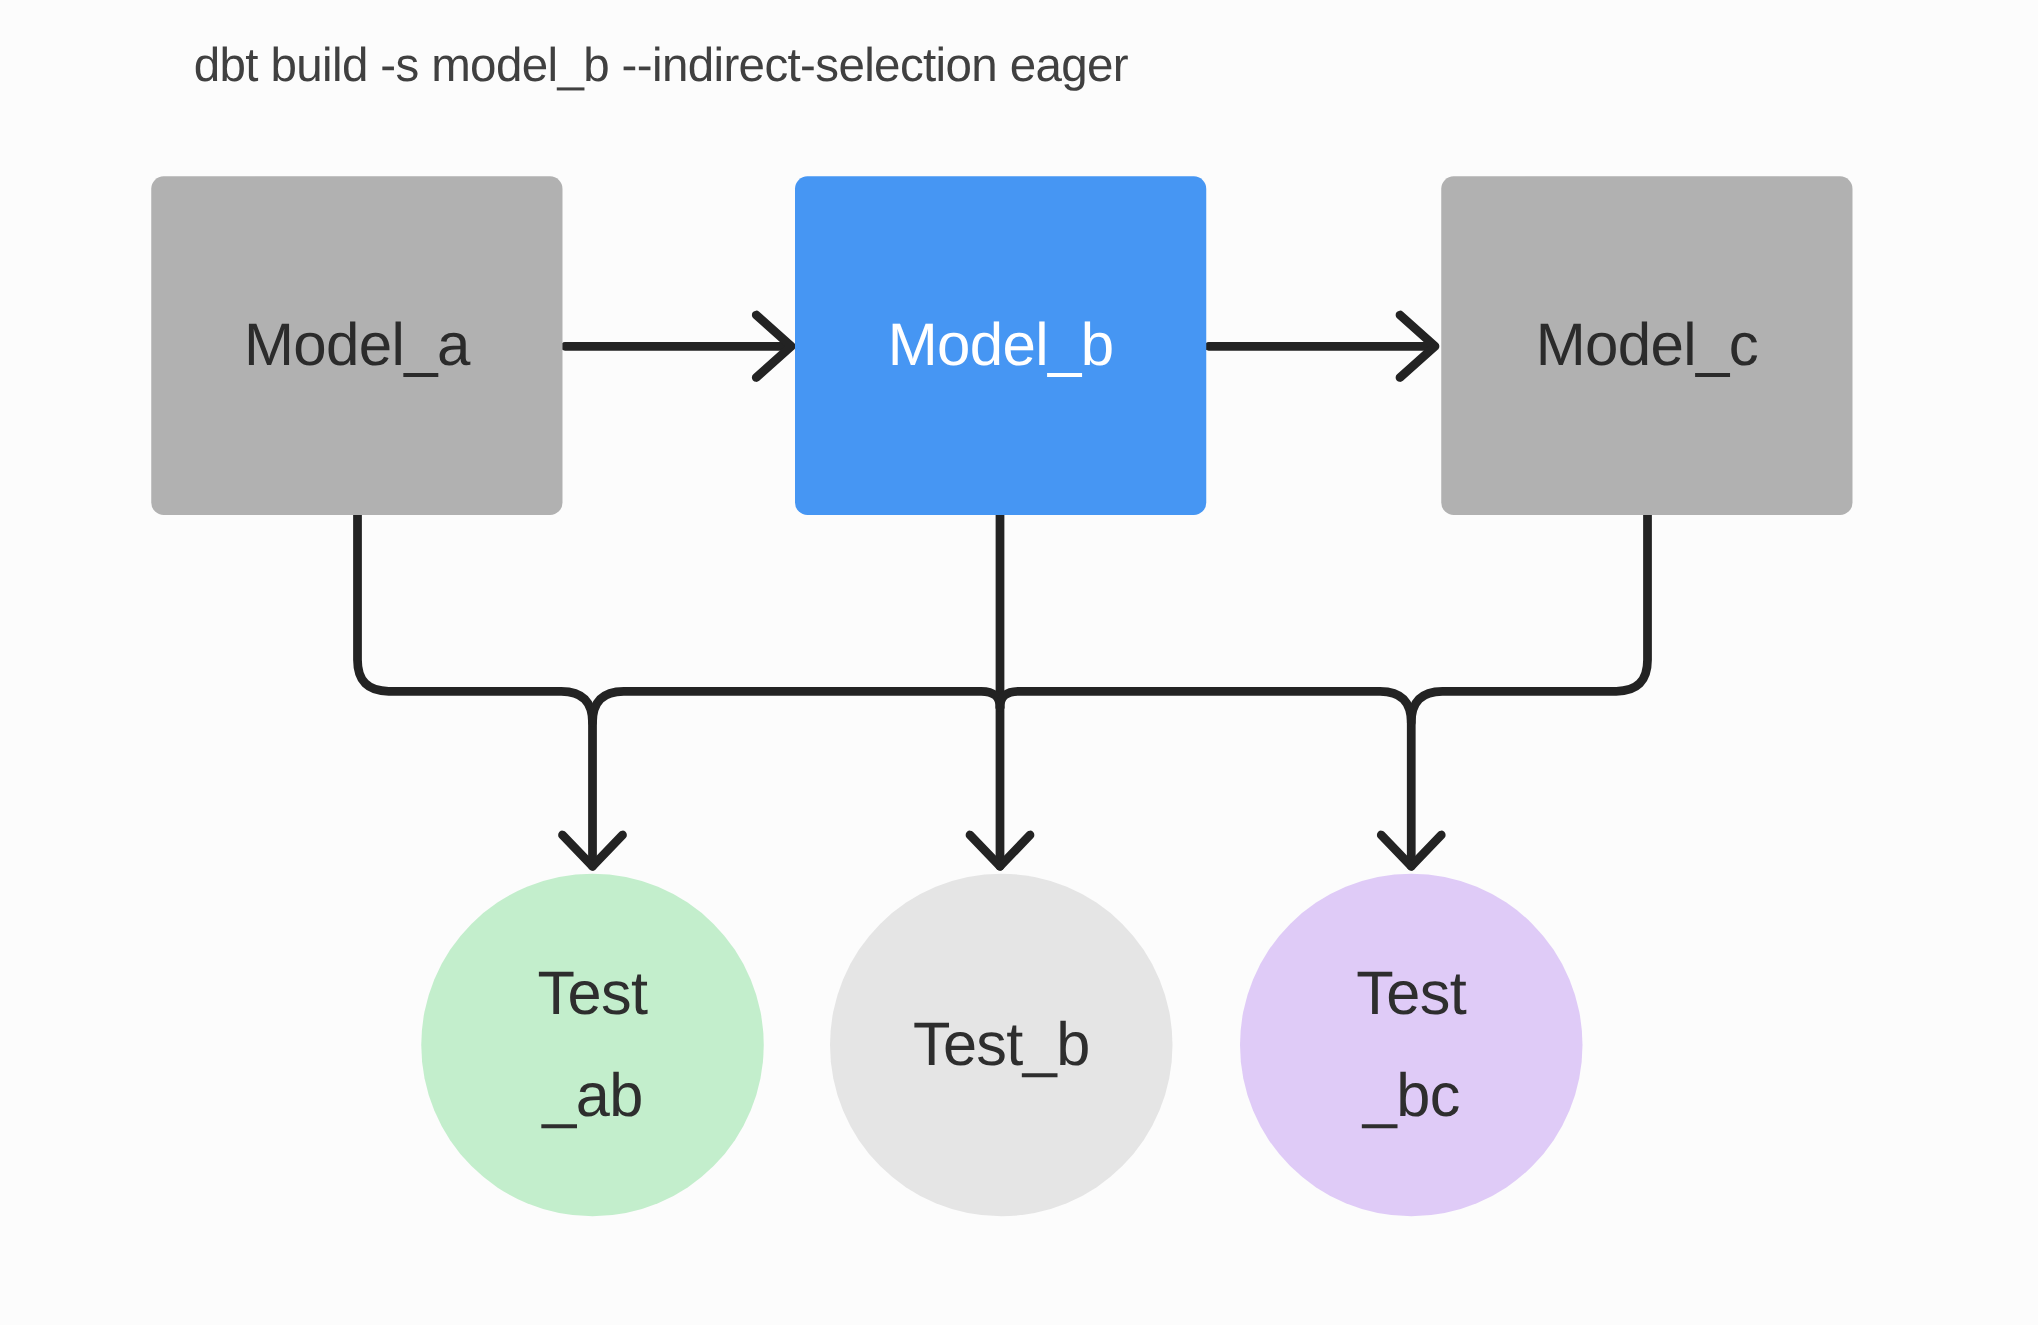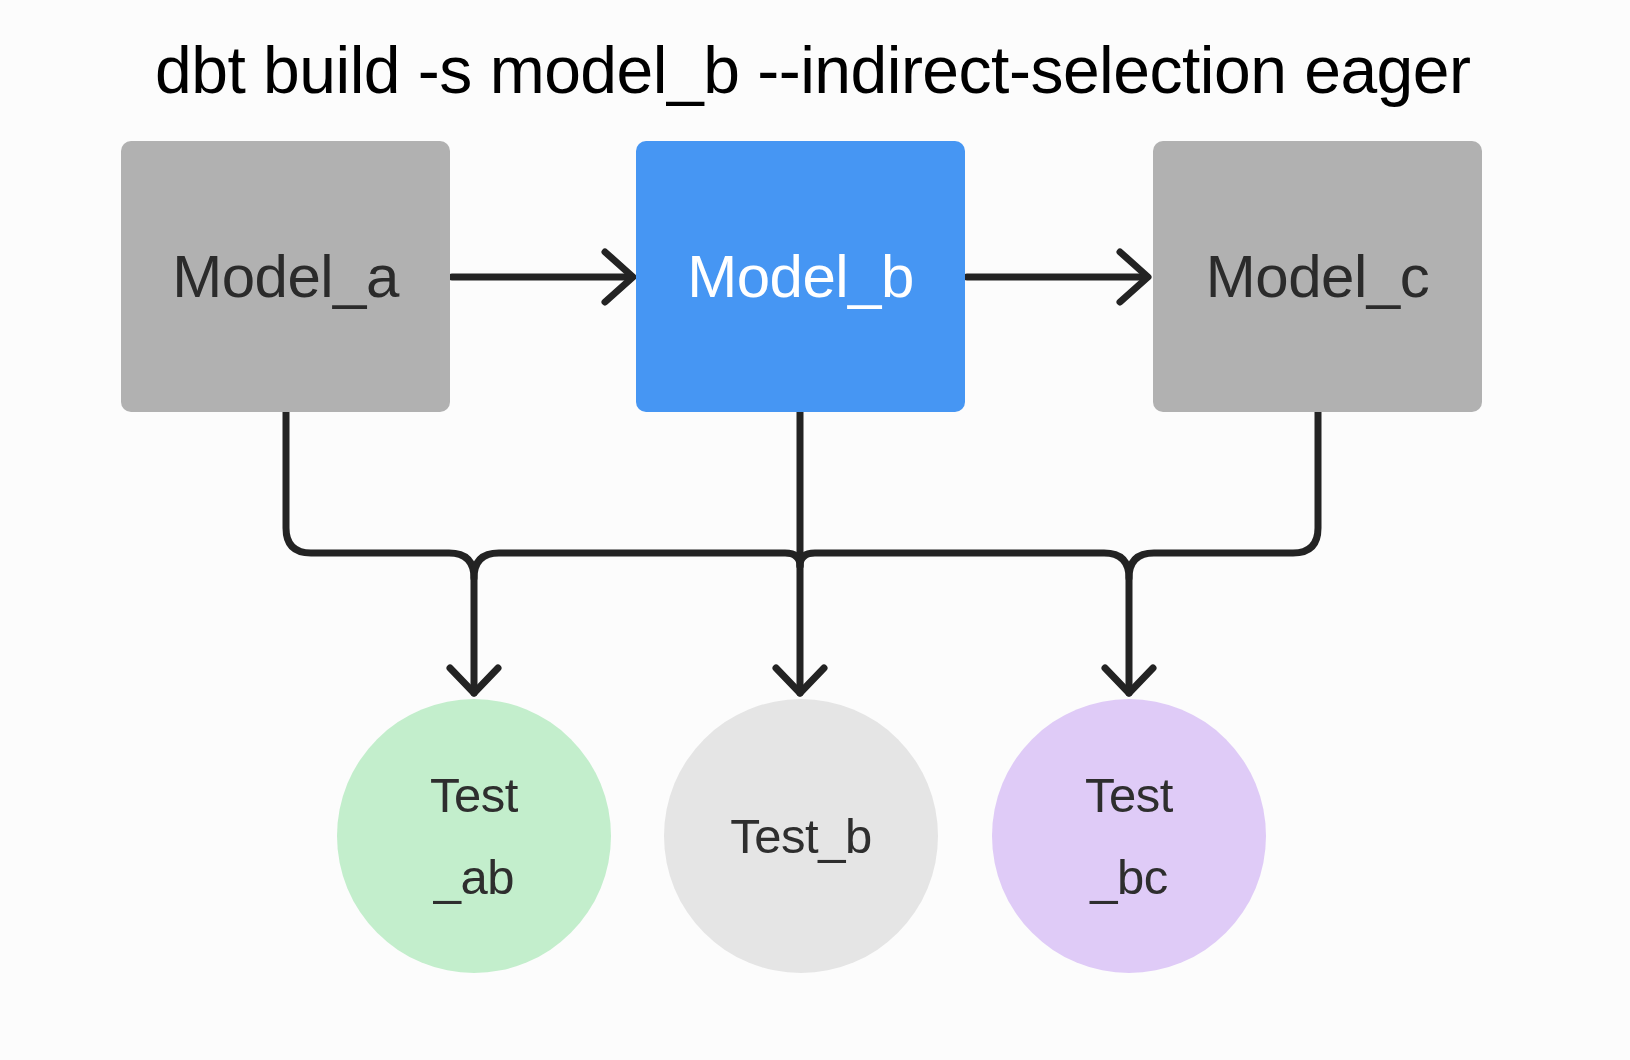--- a/index.html
+++ b/index.html
@@ -12,24 +12,24 @@
     position: relative;
     width: 1630px;
     height: 1060px;
     overflow: hidden;
     background: #FCFCFC;
   }
   .title {
     position: absolute;
     left: 155px;
     top: 32px;
-    font-size: 66px;
+    font-size: 38px;
     font-weight: 500;
     letter-spacing: -0.5px;
-    color: #000000;
+    color: #404040;
     white-space: nowrap;
   }
   .edges-layer {
     position: absolute;
     left: 0;
     top: 0;
     width: 1630px;
     height: 1060px;
   }
   .edges-layer path {
@@ -39,21 +39,21 @@
     stroke-linecap: round;
     stroke-linejoin: round;
   }
   .node-box {
     position: absolute;
     width: 329px;
     height: 271px;
     border-radius: 10px;
     background: #B1B1B1;
     color: #2B2B2B;
-    font-size: 60px;
+    font-size: 48px;
     letter-spacing: -0.5px;
     display: flex;
     align-items: center;
     justify-content: center;
   }
   .node-box.selected {
     background: #4696F3;
     color: #FFFFFF;
   }
   .box-a { left: 121px; top: 141px; }

